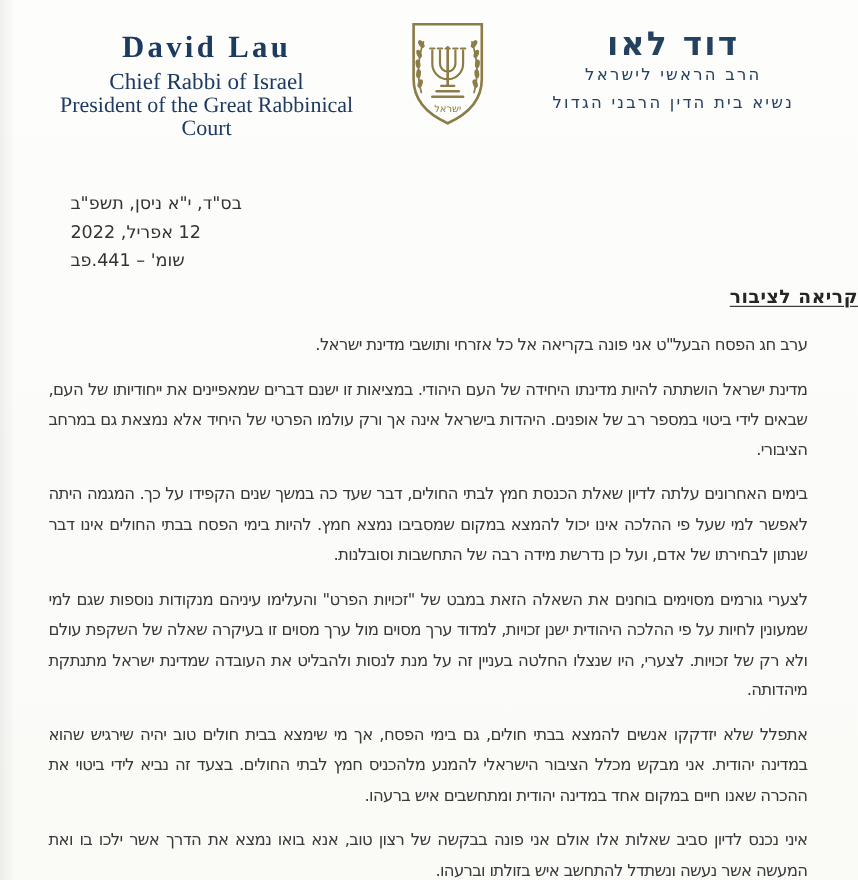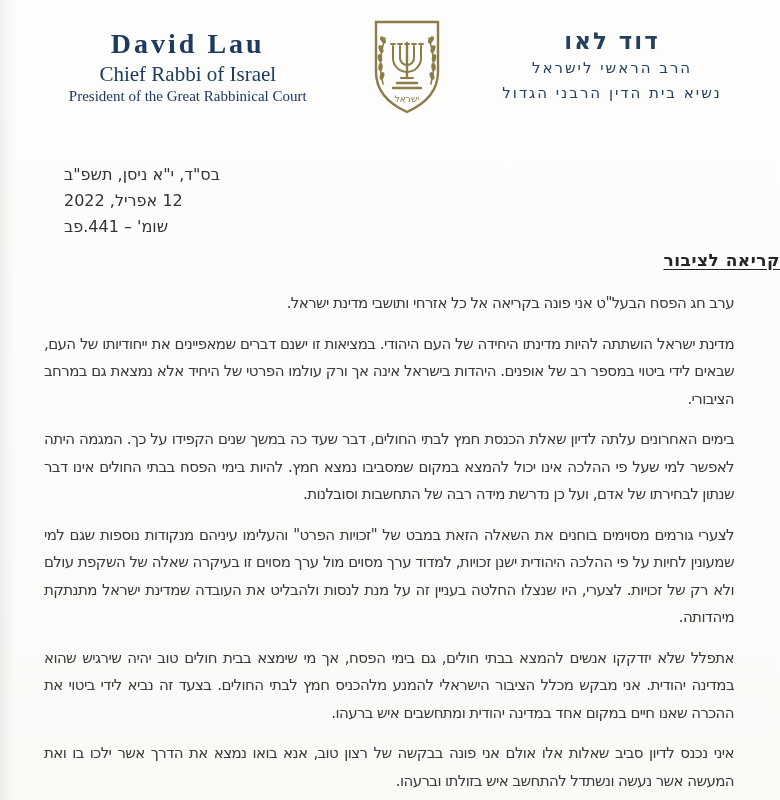--- a/index.html
+++ b/index.html
@@ -22,23 +22,23 @@
   
   .letterhead{
     display:flex;justify-content:space-between;align-items:flex-start;
     padding:16px 34px 0 40px;
     gap:24px;
   }
   .lh-en{width:300px;text-align:center;margin-top:12px;
     font-family:"Liberation Serif","DejaVu Serif",serif;color:#1d3a60;}
   .lh-en .lh-name{font-size:28px;font-weight:bold;letter-spacing:3px;line-height:32px;}
   .lh-en .lh-t1{font-size:21px;line-height:24px;margin-top:2px;}
-  .lh-en .lh-t2{font-size:15px;line-height:21px;}
+  .lh-en .lh-t2{font-size:20px;line-height:21px;}
   .lh-he{width:272px;text-align:center;margin-top:10px;direction:rtl;color:#24415f;}
-  .lh-he .lh-name{font-size:23px;font-weight:bold;letter-spacing:2px;line-height:30px;}
+  .lh-he .lh-name{font-size:30px;font-weight:bold;letter-spacing:2px;line-height:30px;}
   .lh-he .lh-t1,.lh-he .lh-t2{font-size:15px;letter-spacing:2px;line-height:25px;}
   .emblem-wrap{width:96px;display:flex;justify-content:center;}
   
   .meta{
     margin:44px 0 0 64px;
     direction:rtl;text-align:left;
     width:230px;
     font-size:16px;line-height:26px;color:#333333;
   }
   

